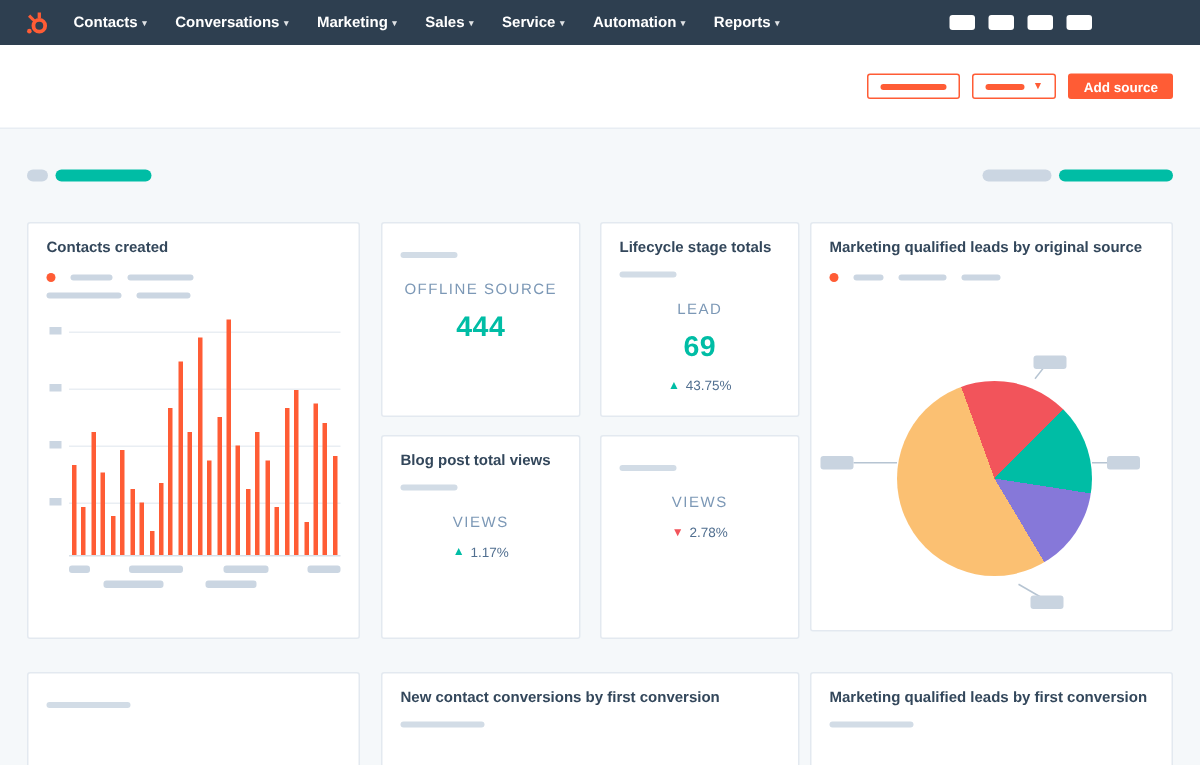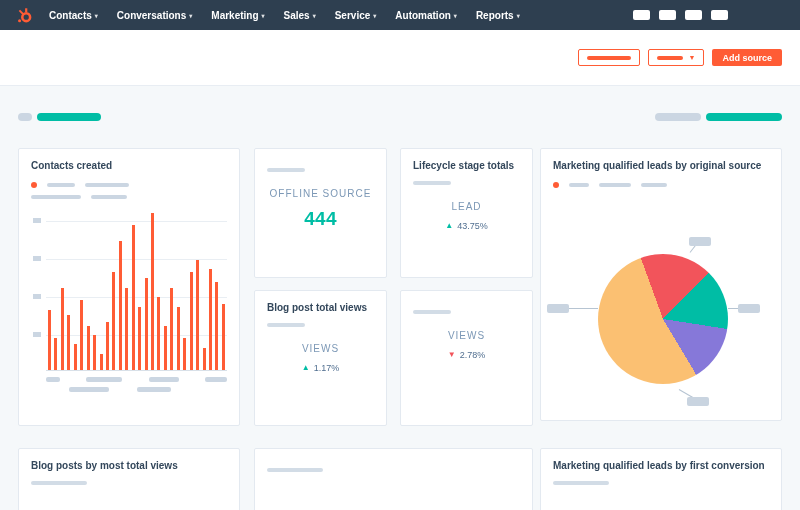--- a/index.html
+++ b/index.html
@@ -276,20 +276,21 @@
 <section class="card" id="card-new-contacts">
   <div class="under-bar ub38"></div>
   <div class="metric-label">OFFLINE SOURCE</div>
   <div class="metric-value">444</div>
 </section>
 
 <section class="card" id="card-lifecycle">
   <div class="card-title">Lifecycle stage totals</div>
   <div class="under-bar ub38"></div>
   <div class="metric-label">LEAD</div>
+  <div class="metric-value">69</div>
   <div class="delta">
     <span class="tri tri-up"></span>
     <span>43.75%</span>
   </div>
 </section>
 
 <section class="card" id="card-mql-source">
   <div class="card-title">Marketing qualified leads by original source</div>
   <div class="legend">
     <div class="legend-row">
@@ -323,22 +324,22 @@
 <section class="card" id="card-landing-views">
   <div class="under-bar ub38"></div>
   <div class="metric-label">VIEWS</div>
   <div class="delta">
     <span class="tri tri-down"></span>
     <span>2.78%</span>
   </div>
 </section>
 
 <section class="card" id="card-bottom-1">
-  <div class="card-title">Blog posts by most total views</div>
   <div class="under-bar ub56"></div>
 </section>
 <section class="card" id="card-bottom-2">
+  <div class="card-title">New contact conversions by first conversion</div>
   <div class="under-bar ub56"></div>
 </section>
 <section class="card" id="card-bottom-3">
   <div class="card-title">Marketing qualified leads by first conversion</div>
   <div class="under-bar ub56"></div>
 </section>
 
 </body></html>

